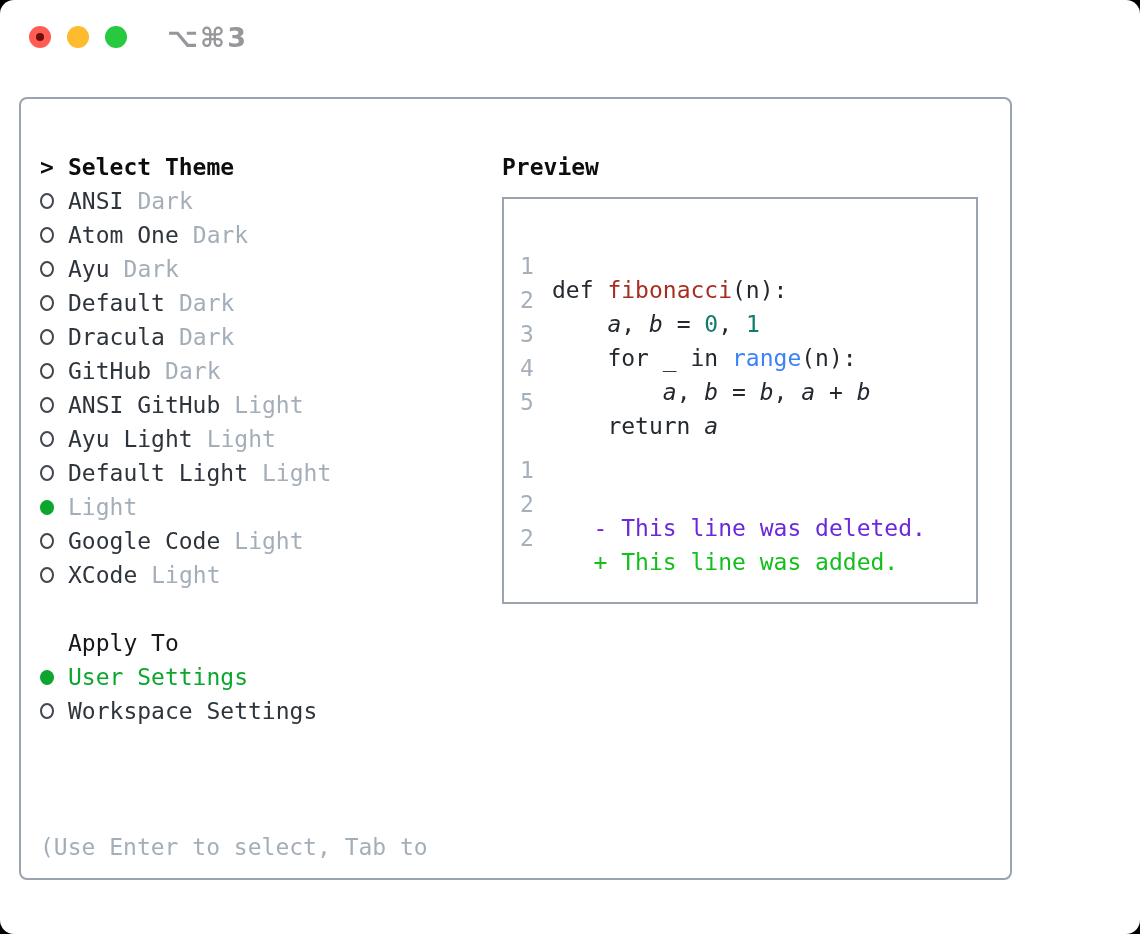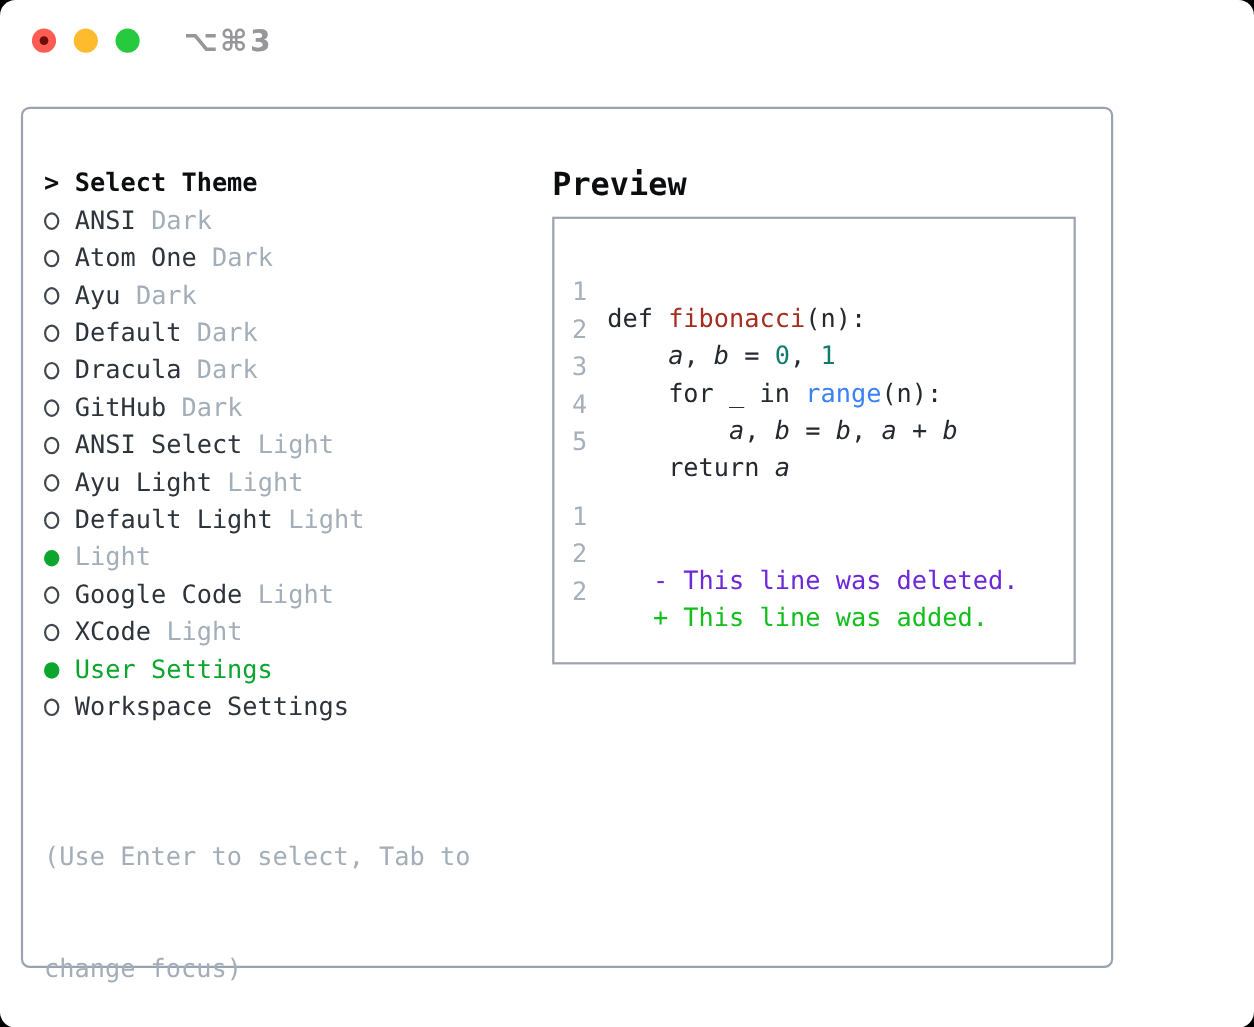--- a/index.html
+++ b/index.html
@@ -46,21 +46,21 @@
   .row-name{margin-left:14px;color:#2e343b;}
   .row-name.sel{color:#0ca62f;}
   .row-variant{margin-left:14px;color:#a3aeb9;}
   .pointer-char{color:#0b0d0f;font-weight:700;font-size:23px;}
   .hdr{font-weight:700;color:#0b0d0f;text-align:center;}
   .subhdr{color:#14171b;}
   .gap-row{margin-top:34px;}
   .hint{color:#a3aeb9;font-size:23px;line-height:34px;white-space:pre;}
   
   .preview-header{height:34px;display:flex;align-items:center;
-    font-size:29px;font-weight:700;color:#0b0d0f;white-space:pre;}
+    font-size:23px;font-weight:700;color:#0b0d0f;white-space:pre;}
   .preview-box{
     margin-top:13px;width:476px;height:407px;
     border:2px solid #9aa3ae;box-sizing:border-box;
     padding:50px 0 0 16px;overflow:hidden;background:#fff;
   }
   .code-line{height:34px;display:flex;align-items:center;white-space:pre;font-size:23px;}
   .cl-num{width:32px;flex:none;color:#a6b0bb;}
   .cl-code{color:#24292f;margin-top:48px;}
   .seg-code{color:#24292f;}
   .seg-fn{color:#a72d21;}
@@ -93,28 +93,32 @@
         <span class="row-name hdr">Select Theme</span>
       </div>
 
       <div id="theme-list">
           <div class="list-row"><span class="cell-marker"><i class="radio"></i></span><span class="row-name">ANSI</span><span class="row-variant">Dark</span></div>
           <div class="list-row"><span class="cell-marker"><i class="radio"></i></span><span class="row-name">Atom One</span><span class="row-variant">Dark</span></div>
           <div class="list-row"><span class="cell-marker"><i class="radio"></i></span><span class="row-name">Ayu</span><span class="row-variant">Dark</span></div>
           <div class="list-row"><span class="cell-marker"><i class="radio"></i></span><span class="row-name">Default</span><span class="row-variant">Dark</span></div>
           <div class="list-row"><span class="cell-marker"><i class="radio"></i></span><span class="row-name">Dracula</span><span class="row-variant">Dark</span></div>
           <div class="list-row"><span class="cell-marker"><i class="radio"></i></span><span class="row-name">GitHub</span><span class="row-variant">Dark</span></div>
-          <div class="list-row"><span class="cell-marker"><i class="radio"></i></span><span class="row-name">ANSI Select</span><span class="row-variant">Light</span></div>
+          <div class="list-row"><span class="cell-marker"><i class="radio"></i></span><span class="row-name">ANSI GitHub</span><span class="row-variant">Light</span></div>
           <div class="list-row"><span class="cell-marker"><i class="radio"></i></span><span class="row-name">Ayu Light</span><span class="row-variant">Light</span></div>
           <div class="list-row"><span class="cell-marker"><i class="radio"></i></span><span class="row-name">Default Light</span><span class="row-variant">Light</span></div>
           <div class="list-row"><span class="cell-marker"><i class="radio on"></i></span><span class="row-variant">Light</span></div>
           <div class="list-row"><span class="cell-marker"><i class="radio"></i></span><span class="row-name">Google Code</span><span class="row-variant">Light</span></div>
           <div class="list-row"><span class="cell-marker"><i class="radio"></i></span><span class="row-name">XCode</span><span class="row-variant">Light</span></div>
         </div>
 
+      <div class="list-row gap-row">
+        <span class="cell-marker"></span>
+        <span class="row-name subhdr">Apply To</span>
+      </div>
 
       <div id="apply-list">
           <div class="list-row"><span class="cell-marker"><i class="radio on"></i></span><span class="row-name sel">User Settings</span></div>
           <div class="list-row"><span class="cell-marker"><i class="radio"></i></span><span class="row-name">Workspace Settings</span></div>
         </div>
 
       <div class="hint gap-row">
         <div>(Use Enter to select, Tab to</div>
         <div>change focus)</div>
       </div>

